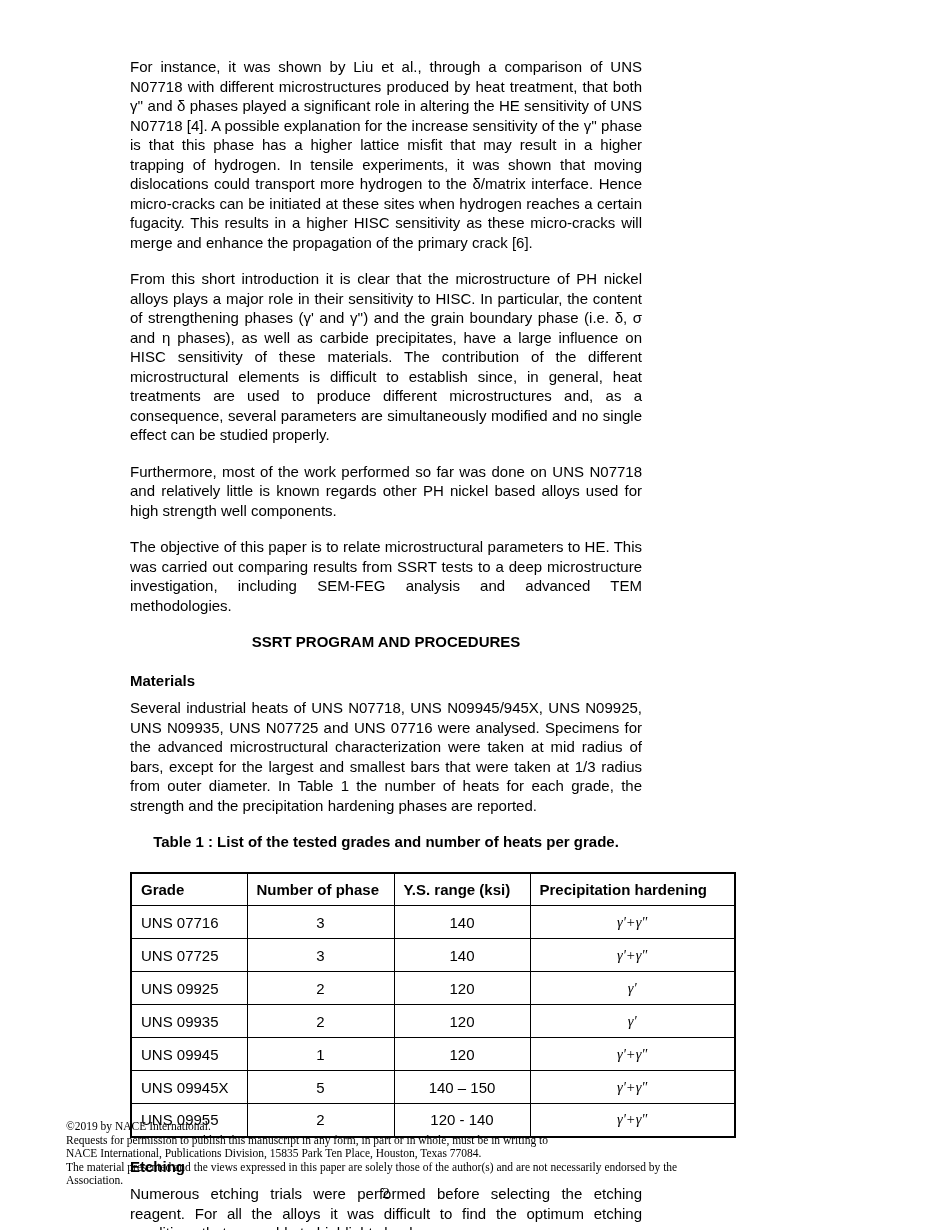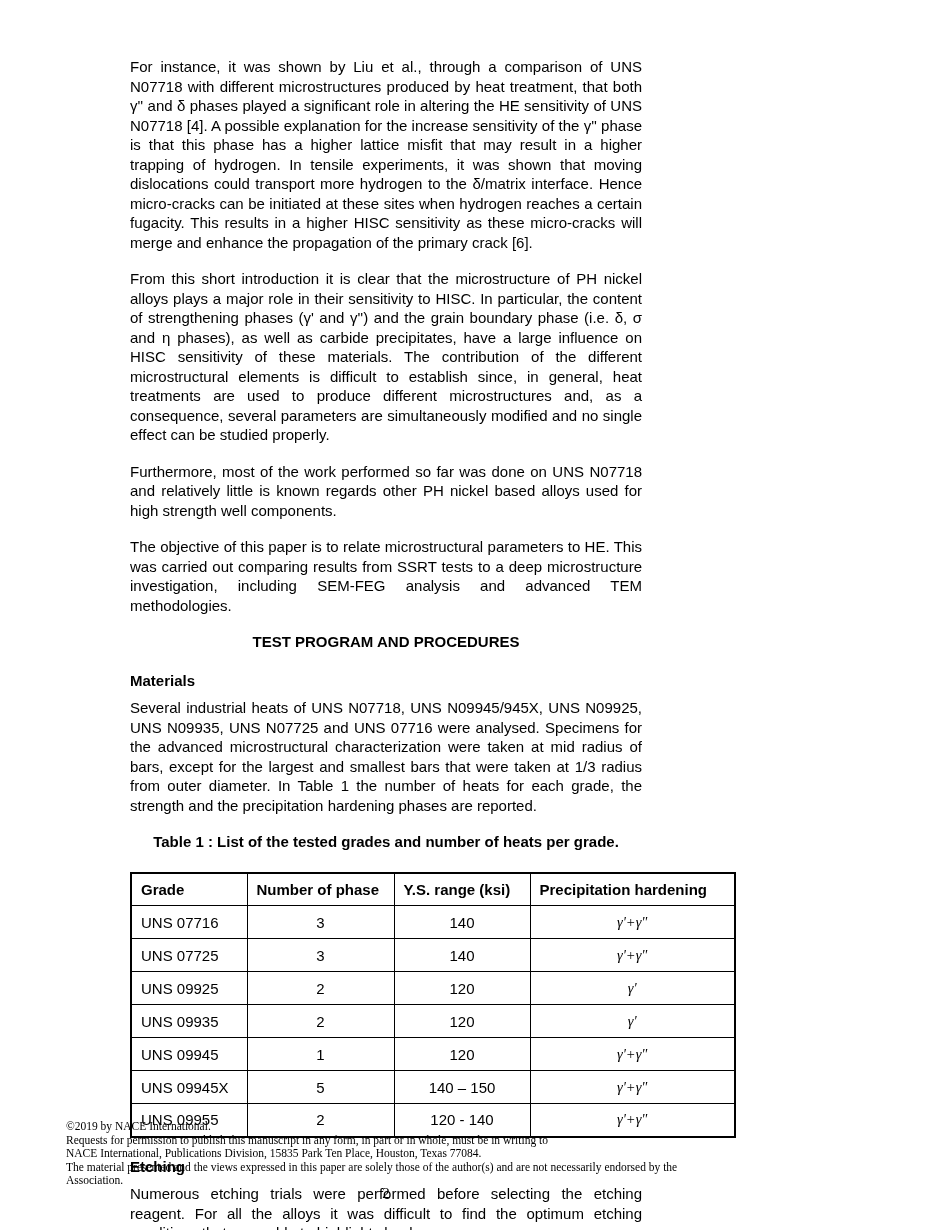--- a/index.html
+++ b/index.html
@@ -91,21 +91,21 @@
 <body>
 
 <div class="page">
   <div class="content">
 
     <p class="para">For instance, it was shown by Liu et al., through a comparison of UNS N07718 with different microstructures produced by heat treatment, that both γ'' and δ phases played a significant role in altering the HE sensitivity of UNS N07718 [4]. A possible explanation for the increase sensitivity of the γ'' phase is that this phase has a higher lattice misfit that may result in a higher trapping of hydrogen. In tensile experiments, it was shown that moving dislocations could transport more hydrogen to the δ/matrix interface. Hence micro-cracks can be initiated at these sites when hydrogen reaches a certain fugacity. This results in a higher HISC sensitivity as these micro-cracks will merge and enhance the propagation of the primary crack [6].</p>
     <p class="para">From this short introduction it is clear that the microstructure of PH nickel alloys plays a major role in their sensitivity to HISC. In particular, the content of strengthening phases (γ' and γ'') and the grain boundary phase (i.e. δ, σ and η phases), as well as carbide precipitates, have a large influence on HISC sensitivity of these materials. The contribution of the different microstructural elements is difficult to establish since, in general, heat treatments are used to produce different microstructures and, as a consequence, several parameters are simultaneously modified and no single effect can be studied properly.</p>
     <p class="para">Furthermore, most of the work performed so far was done on UNS N07718 and relatively little is known regards other PH nickel based alloys used for high strength well components.</p>
     <p class="para">The objective of this paper is to relate microstructural parameters to HE. This was carried out comparing results from SSRT tests to a deep microstructure investigation, including SEM-FEG analysis and advanced TEM methodologies.</p>
 
-    <h2 class="section-heading">TEST PROGRAM AND PROCEDURES</h2>
+    <h2 class="section-heading">SSRT PROGRAM AND PROCEDURES</h2>
 
     <h3 class="sub-heading">Materials</h3>
     <p class="para">Several industrial heats of UNS N07718, UNS N09945/945X, UNS N09925, UNS N09935, UNS N07725 and UNS 07716 were analysed. Specimens for the advanced microstructural characterization were taken at mid radius of bars, except for the largest and smallest bars that were taken at 1/3 radius from outer diameter. In Table 1 the number of heats for each grade, the strength and the precipitation hardening phases are reported.</p>
 
     <div class="table-title">Table 1 : List of the tested grades and number of heats per grade.</div>
 
     <table class="grades">
       <colgroup>
         <col class="c1">
           <col class="c2">

